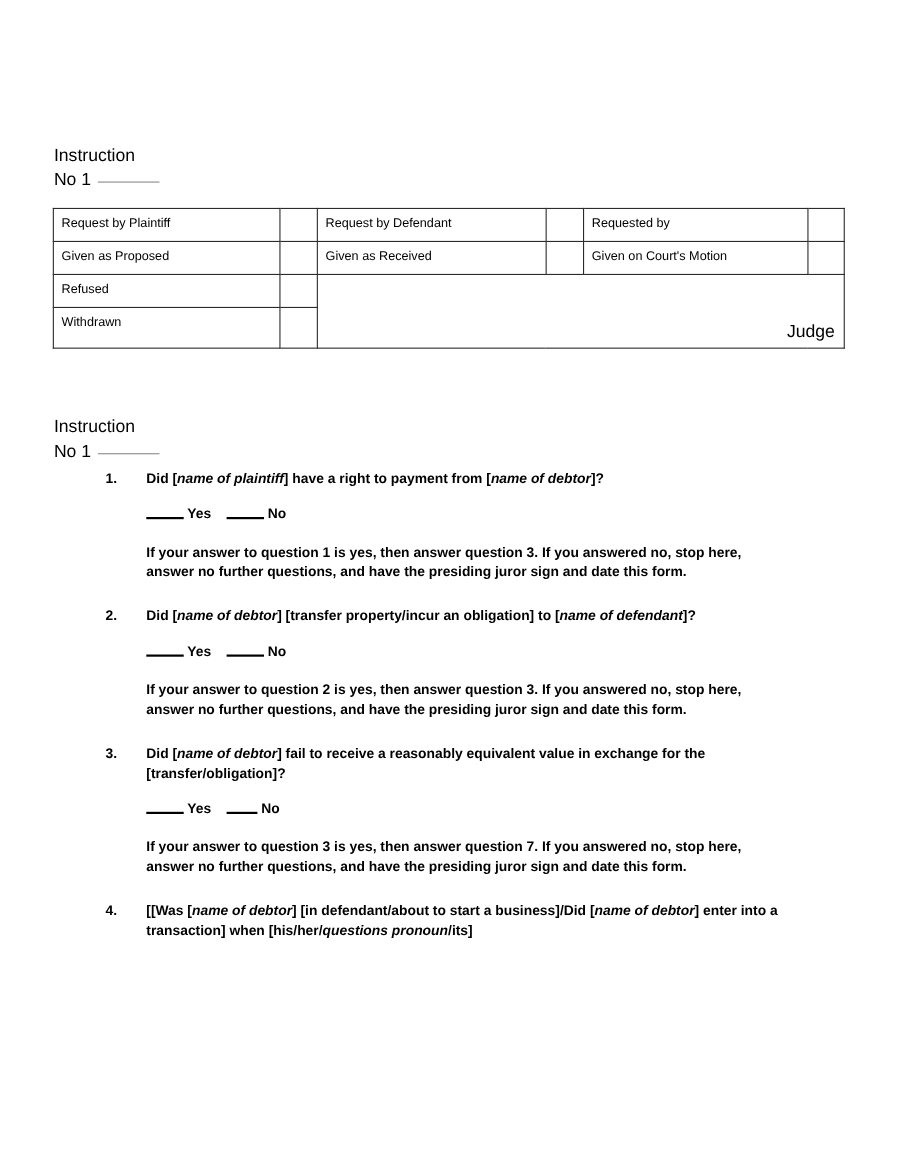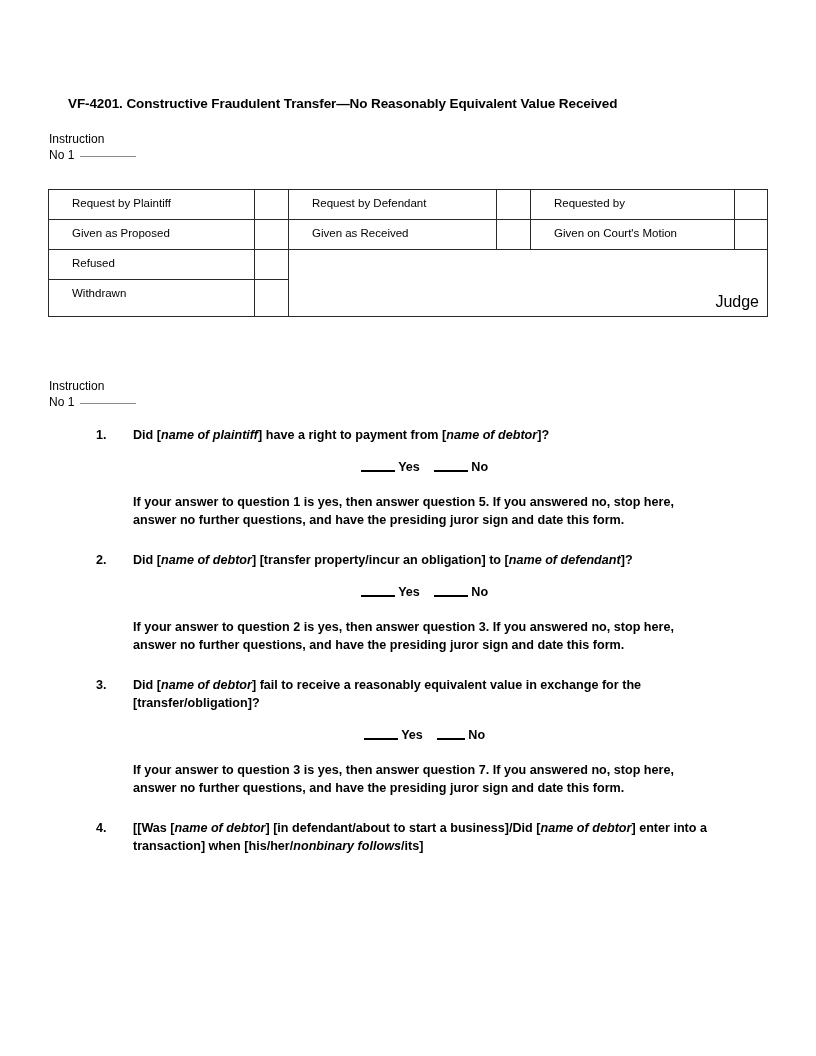--- a/index.html
+++ b/index.html
@@ -31,21 +31,21 @@
     width: 690px;
     font-size: 13.5px;
     font-weight: bold;
     letter-spacing: -0.1px;
     line-height: 1.2;
   }
 
   
   .instruction-block {
     position: absolute;
-    font-size: 12px;
+    font-size: 16px;
     font-weight: normal;
     line-height: 1.35;
     color: #000;
   }
   .instruction-block .ins-line1 { display: block; }
   .instruction-block .ins-line2 {
     display: block;
     white-space: nowrap;
   }
   .ins-blank {
@@ -65,21 +65,21 @@
     position: absolute;
     left: 48px;
     top: 189px;
     width: 720px;
     border-collapse: collapse;
     table-layout: fixed;
     font-size: 11.5px;
   }
   .req-table td {
     border: 1px solid #2b2b2b;
-    padding: 6px 23px;
+    padding: 6px 7px;
     vertical-align: top;
     height: 17px;
     line-height: 1.25;
   }
   .req-table td.chk { border-left: 1px solid #2b2b2b; }
   .cell-label { white-space: nowrap; }
 
   .row1 td, .row2 td { height: 17px; }
   .row3 td { height: 17px; }
   .row4 td { height: 24px; }
@@ -137,21 +137,20 @@
   .q-text {
     flex: 1 1 auto;
     font-weight: bold;
   }
   .q-text i, .lead-in i, .q-ans i { font-style: italic; }
 
   .q-ans {
     margin: 14px 0 0 37px;
     font-weight: bold;
     white-space: nowrap;
-    text-align: center;
   }
   .blank-yes {
     display: inline-block;
     width: 34px;
     border-bottom: 2px solid #000;
     height: 11px;
     vertical-align: -1px;
   }
   .blank-no {
     display: inline-block;
@@ -169,21 +168,20 @@
   }
 
   .q-block { margin-bottom: 22px; }
   .q-block.last { margin-bottom: 0; }
 </style>
 </head>
 <body>
 
 <div class="page">
 
-  <div class="doc-title">VF-4201. Constructive Fraudulent Transfer—No Reasonably Equivalent Value Received</div>
 
   <div class="instruction-block" id="instruction-top">
     <span class="ins-line1">Instruction</span>
     <span class="ins-line2"><span>No 1</span><span class="ins-blank"></span></span>
   </div>
 
   <table class="req-table">
     <colgroup>
       <col style="width:205px">
       <col style="width:34px">
@@ -232,40 +230,40 @@
   </div>
 
   <div class="verdict-body">
     <div id="questions-container">
         <div class="q-block">
           <div class="q-item">
             <span class="q-num">1.</span>
             <span class="q-text"><span>Did [</span><i>name of plaintiff</i><span>] have a right to payment from [</span><i>name of debtor</i><span>]?</span></span>
           </div>
           <div class="q-ans"><span class="blank-yes"></span><span> Yes</span><span class="ans-gap"></span><span class="blank-no"></span><span> No</span></div>
-          <div class="q-note">If your answer to question 1 is yes, then answer question 5. If you answered no, stop here, answer no further questions, and have the presiding juror sign and date this form.</div>
+          <div class="q-note">If your answer to question 1 is yes, then answer question 3. If you answered no, stop here, answer no further questions, and have the presiding juror sign and date this form.</div>
         </div>
         <div class="q-block">
           <div class="q-item">
             <span class="q-num">2.</span>
             <span class="q-text"><span>Did [</span><i>name of debtor</i><span>] [transfer property/incur an obligation] to [</span><i>name of defendant</i><span>]?</span></span>
           </div>
           <div class="q-ans"><span class="blank-yes"></span><span> Yes</span><span class="ans-gap"></span><span class="blank-no"></span><span> No</span></div>
           <div class="q-note">If your answer to question 2 is yes, then answer question 3. If you answered no, stop here, answer no further questions, and have the presiding juror sign and date this form.</div>
         </div>
         <div class="q-block">
           <div class="q-item">
             <span class="q-num">3.</span>
             <span class="q-text"><span>Did [</span><i>name of debtor</i><span>] fail to receive a reasonably equivalent value in exchange for the [transfer/obligation]?</span></span>
           </div>
           <div class="q-ans"><span class="blank-yes"></span><span> Yes</span><span class="ans-gap"></span><span class="blank-no short"></span><span> No</span></div>
           <div class="q-note">If your answer to question 3 is yes, then answer question 7. If you answered no, stop here, answer no further questions, and have the presiding juror sign and date this form.</div>
         </div>
         <div class="q-block last">
           <div class="q-item">
             <span class="q-num">4.</span>
-            <span class="q-text"><span>[[Was [</span><i>name of debtor</i><span>] [in defendant/about to start a business]/Did [</span><i>name of debtor</i><span>] enter into a transaction] when [his/her/</span><i>nonbinary follows</i><span>/its]</span></span>
+            <span class="q-text"><span>[[Was [</span><i>name of debtor</i><span>] [in defendant/about to start a business]/Did [</span><i>name of debtor</i><span>] enter into a transaction] when [his/her/</span><i>questions pronoun</i><span>/its]</span></span>
           </div>
         </div>
       </div>
   </div>
 
 </div>
 
 </body></html>

